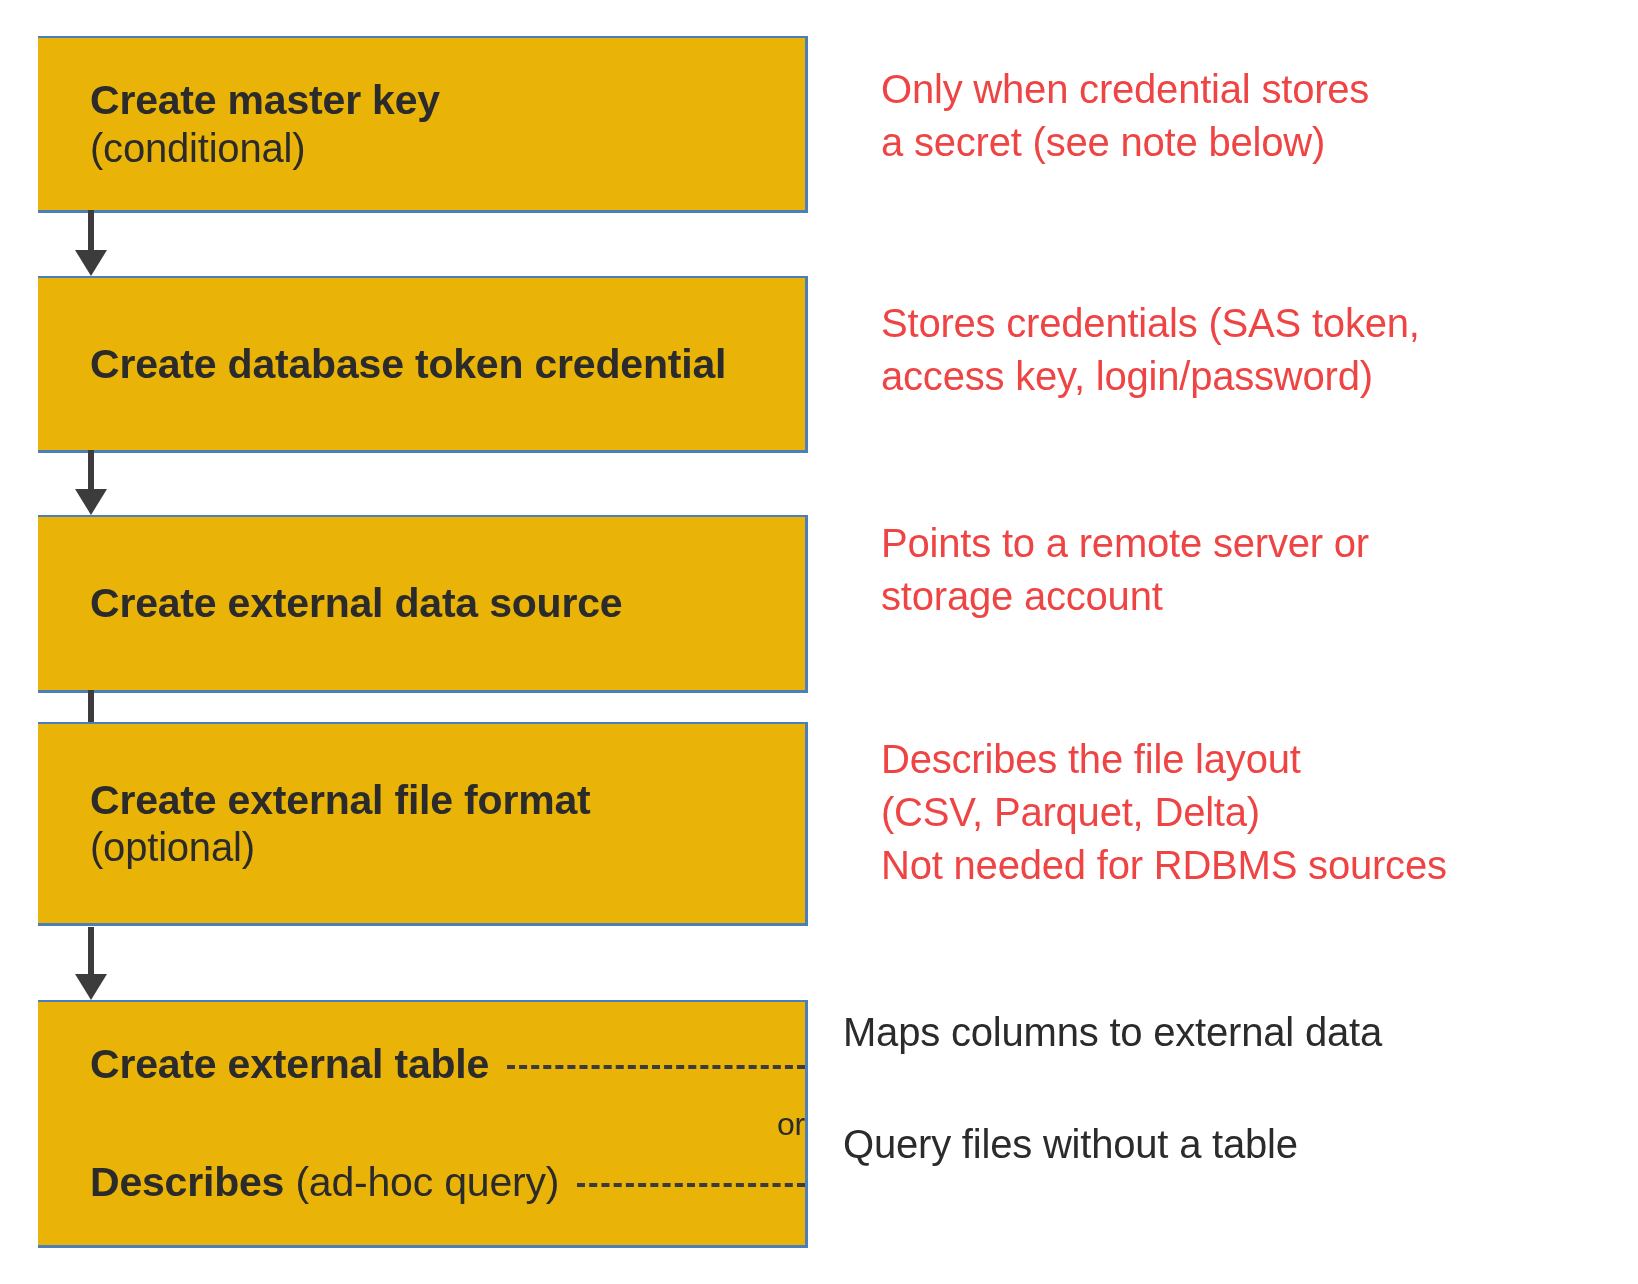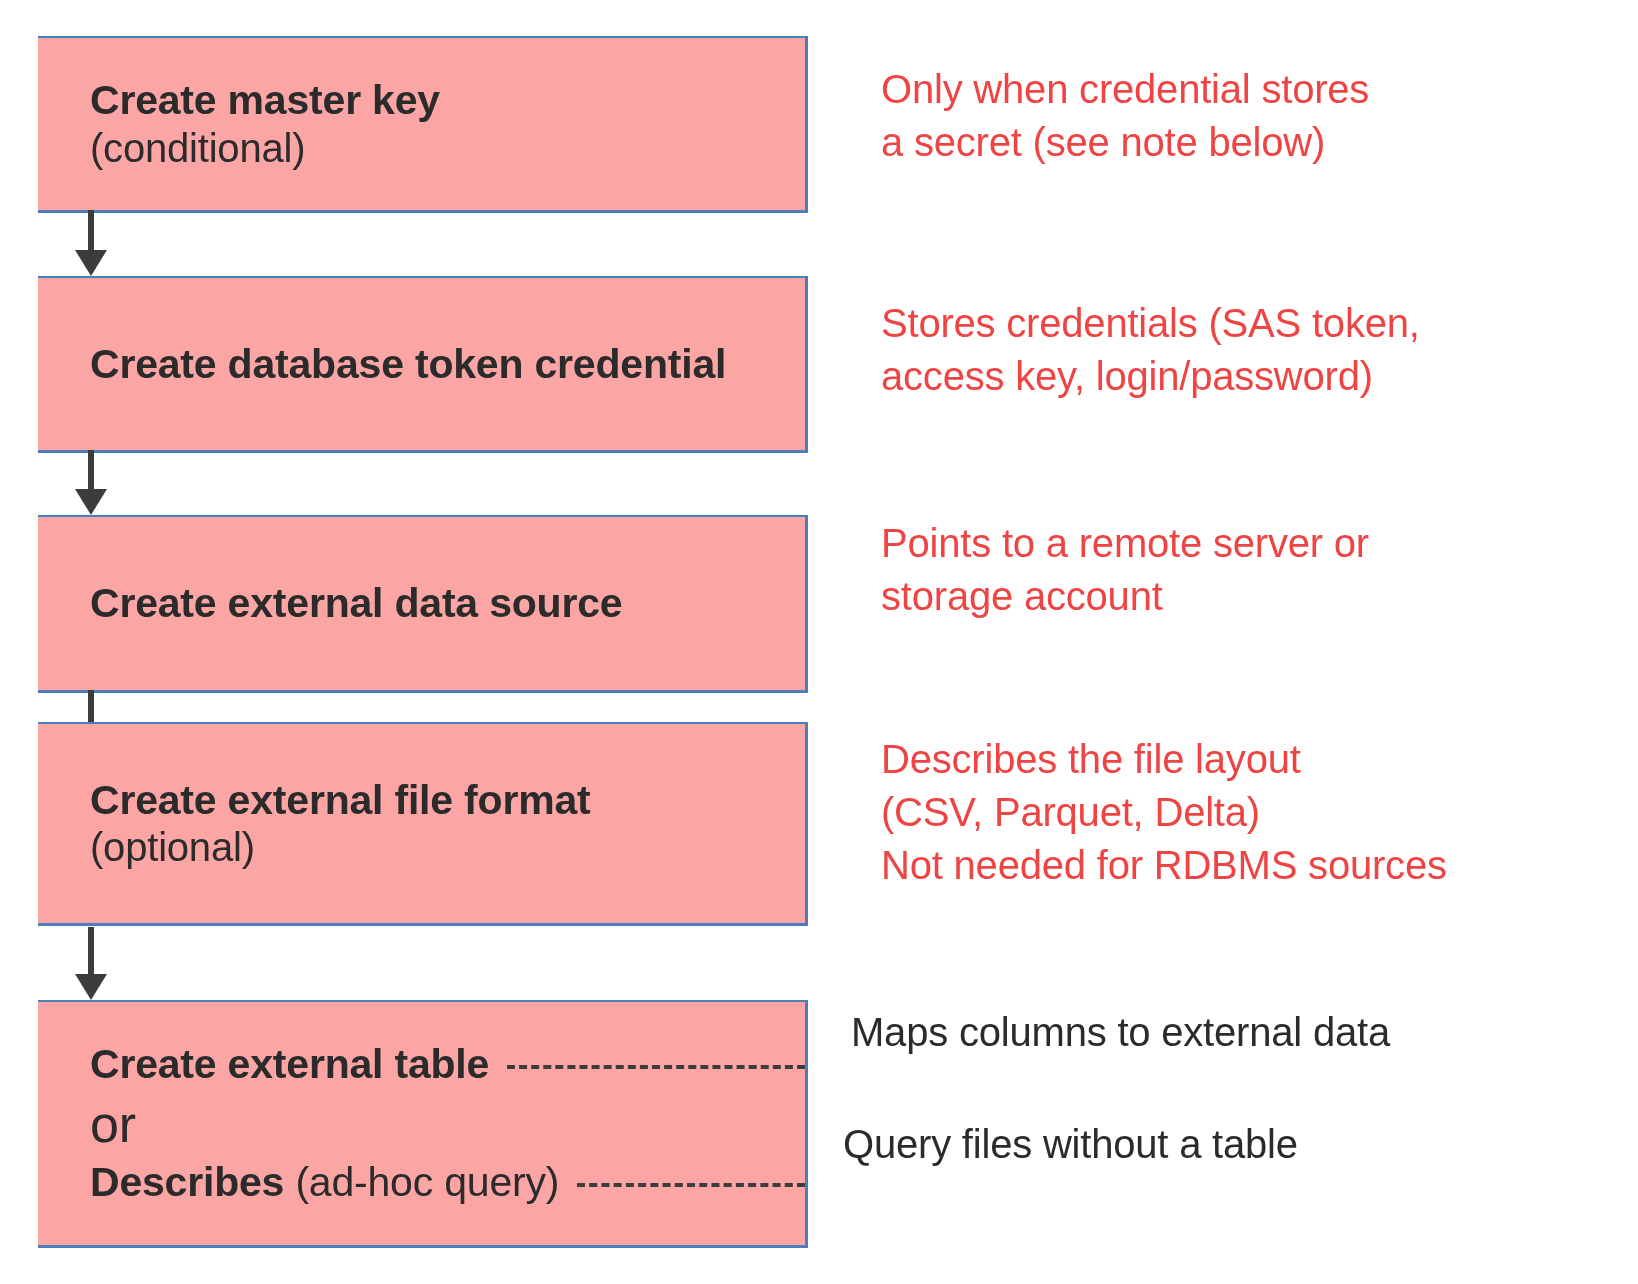--- a/index.html
+++ b/index.html
@@ -17,21 +17,21 @@
   .diagram {
     position: absolute;
     inset: 0;
   }
 
   
   .box {
     position: absolute;
     left: 38px;
     width: 770px;
-    background: #fca5a5;
+    background: #eab308;
     border-top: 2px solid #4a7fbc;
     border-bottom: 3px solid #4a7fbc;
     border-right: 3px solid #4a7fbc;
     border-left: 0 solid transparent;
     box-sizing: border-box;
     display: flex;
     flex-direction: column;
     justify-content: center;
   }
   .box-inner {
@@ -82,25 +82,26 @@
   .leader {
     flex: 1 1 auto;
     height: 0;
     border-top: 4px dashed #3c3c3c;
     margin-left: 18px;
     margin-right: 0;
     position: relative;
     top: 2px;
   }
   .row5-or {
-    font-size: 52px;
+    font-size: 32px;
     color: #2b2b2b;
     height: 62px;
     line-height: 62px;
     letter-spacing: -0.2px;
+    text-align: right;
   }
 
   
   .arrow {
     position: absolute;
     left: 83px;
     width: 16px;
   }
   .arrow .shaft {
     position: absolute;
@@ -152,21 +153,21 @@
   #note-4 { top: 733px; }
 
   .note-line {
     position: absolute;
     left: 843px;
     font-size: 40px;
     color: #2b2b2b;
     letter-spacing: -0.2px;
     white-space: nowrap;
   }
-  #note-5a { top: 1004px; line-height: 56px; margin-left: 8px; }
+  #note-5a { top: 1004px; line-height: 56px; }
   #note-5b { top: 1116px; line-height: 56px; }
 </style>
 </head>
 <body>
 
 <div class="diagram">
 
   <div class="box" id="box-1">
     <div class="box-inner">
       <div class="box-title">Create master key</div>

